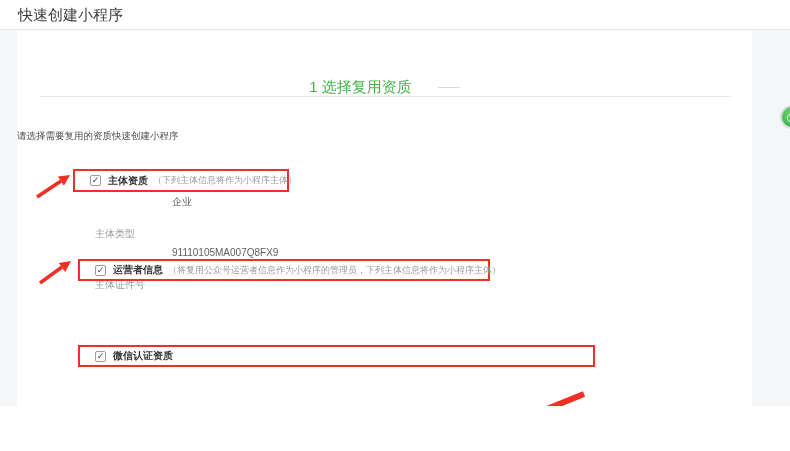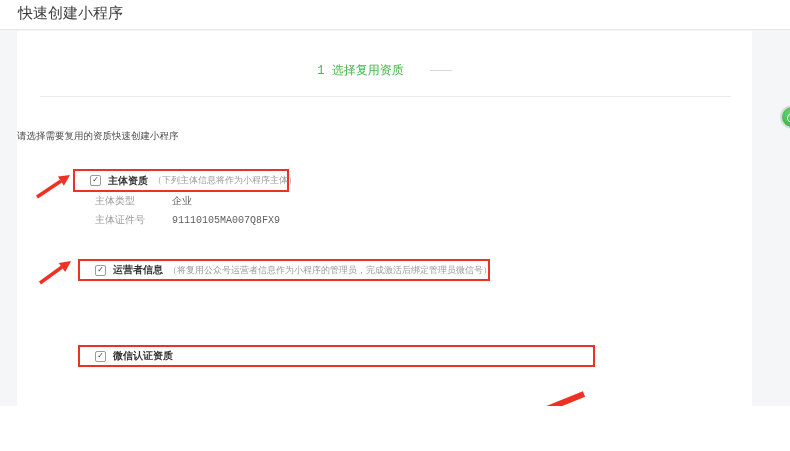--- a/index.html
+++ b/index.html
@@ -1,27 +1,27 @@
 <!DOCTYPE html>
 <html><head>
 <meta charset="utf-8">
 <style>
   * { margin:0; padding:0; box-sizing:border-box; }
   body { background:#fff; font-family:"Liberation Sans","DejaVu Sans",sans-serif; }
-  .screen { position:relative; width:790px; height:406px; overflow:hidden; background:#f5f6f8;font-family:Liberation Mono, monospace; }
+  .screen { position:relative; width:790px; height:406px; overflow:hidden; background:#f5f6f8; }
 
   
   .header { position:absolute; left:0; top:0; width:790px; height:30px; background:#fff; border-bottom:1px solid #e7e7eb; }
   .page-title { position:absolute; left:18px; top:0; line-height:30px; font-size:15px; color:#3c3c3c; }
 
   
   .card { position:absolute; left:17px; top:31px; width:735px; height:420px; background:#fff; }
 
   
-  .steps { position:absolute; left:17px; top:63px; width:735px; height:14px; display:flex; justify-content:center; align-items:center; gap:26px; font-size:12px; }
+  .steps { position:absolute; left:17px; top:80px; width:735px; height:14px; display:flex; justify-content:center; align-items:center; gap:26px; font-size:15px; }
   .step-active { color:#44b549; }
   .step-sep { width:22px; height:1px; background:#d8d8d8; }
   .step-inactive { color:#9a9a9a; }
   .steps-divider { position:absolute; left:40px; top:96px; width:691px; height:1px; background:#e9e9ed; }
 
   
   .prompt { position:absolute; left:17px; top:130px; width:735px; text-align:left; font-size:9.5px; color:#4a4a4a; }
 
   
   .sec { position:absolute; border:2px solid #ee3124; display:flex; align-items:center; padding-left:15px; white-space:nowrap; background:transparent; }
@@ -30,21 +30,21 @@
   .sec3 { left:78px; top:345px; width:517px; height:22px; }
   .cbx { width:11px; height:11px; border:1px solid #9a9a9a; border-radius:2px; background:#fff; display:flex; align-items:center; justify-content:center; font-size:9px; line-height:1; color:#3f3f3f; margin-right:7px; flex:none; }
   .sec-title { font-size:10px; font-weight:bold; color:#353535; margin-right:5px; }
   .sec-hint { font-size:9px; color:#9a9a9a; }
 
   
   .rows { position:absolute; font-size:10px; line-height:18.5px; }
   .rows1 { left:95px; top:193px; }
   .rows2 { left:95px; top:278px; }
   .row { display:flex; }
-  .row .lbl { width:77px; color:#9b9b9b; }
+  .row .lbl { width:77px; color:#9b9b9b;margin-top:32px; }
   .row .val { color:#5f5f5f; }
 
   
   .btn { position:absolute; display:flex; align-items:center; justify-content:center; font-size:10px; border-radius:2px; cursor:pointer; }
   .btn-prev { left:317px; top:424px; width:57px; height:24px; background:#fff; border:2px solid #8b5cf6; color:#4c4c4c; }
   .btn-next { left:372px; top:425px; width:64px; height:22px; background:#4d7c0f; border:none; color:#fff; }
   .next-ann-box { position:absolute; left:379px; top:416px; width:87px; height:35px; border:2px solid #ee3124; pointer-events:none; }
 
   
   .arrows { position:absolute; left:0; top:0; pointer-events:none; }
@@ -89,21 +89,21 @@
       <span class="lbl">主体证件号</span>
       <span class="val">91110105MA007Q8FX9</span>
     </div>
   </div>
 
   <div class="sec sec2">
     <span class="cbx">
         <span>✓</span>
       </span>
     <span class="sec-title">运营者信息</span>
-    <span class="sec-hint">（将复用公众号运营者信息作为小程序的管理员，完成激活后绑定管理员微信号）</span>
+    <span class="sec-hint">（将复用公众号运营者信息作为小程序的管理员，下列主体信息将作为小程序主体）</span>
   </div>
 
   <div class="sec sec3">
     <span class="cbx">
         <span>✓</span>
       </span>
     <span class="sec-title">微信认证资质</span>
   </div>
 
   <div class="btn btn-prev">上一步</div>

